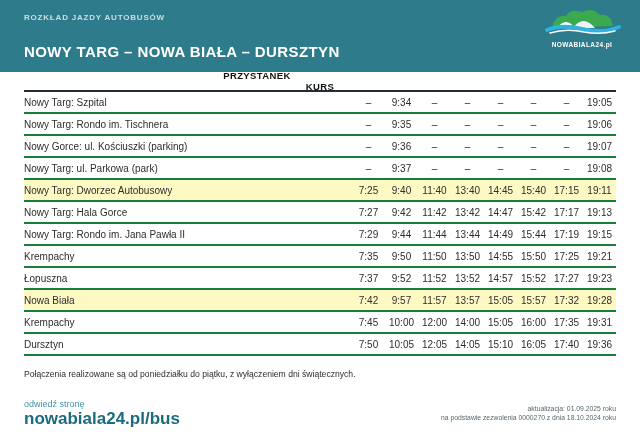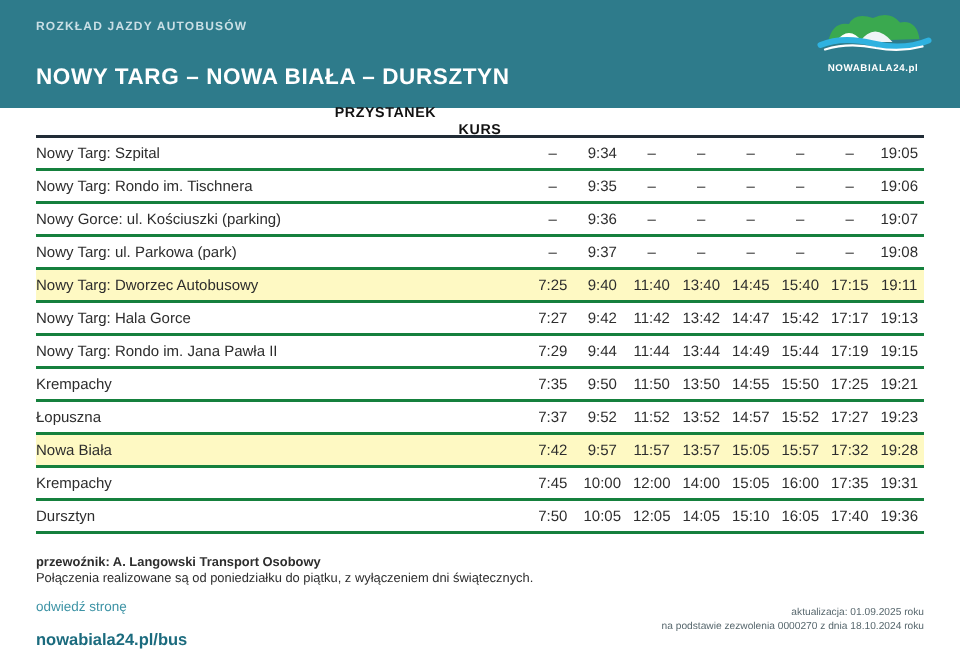--- a/index.html
+++ b/index.html
@@ -65,22 +65,22 @@
   }
   .carrier{font-weight:bold;}
 
   
   .bottombar{
     position:absolute;left:24px;right:24px;top:399px;
     display:flex;justify-content:space-between;align-items:flex-start;
   }
   .visit-label{font-size:9px;color:#3d93a5;}
   .site-link{
-    font-size:11px;font-weight:bold;color:#1b6b7e;
-    margin-top:12px;cursor:pointer;
+    font-size:17px;font-weight:bold;color:#1b6b7e;
+    margin-top:0;cursor:pointer;
   }
   .update{
     text-align:right;font-size:6.8px;color:#57676d;line-height:1.35;
     margin-top:5px;
   }
 </style>
 </head>
 <body>
 
 <div class="page">
@@ -239,21 +239,20 @@
           <div class="time">14:05</div>
           <div class="time">15:10</div>
           <div class="time">16:05</div>
           <div class="time">17:40</div>
           <div class="time">19:36</div>
         </div>
       </div>
   </main>
 
   <section class="notes">
-    <div class="carrier">przewoźnik: A. Langowski Transport Osobowy</div>
     <div class="info">Połączenia realizowane są od poniedziałku do piątku, z wyłączeniem dni świątecznych.</div>
   </section>
 
   <footer class="bottombar">
     <div class="visit">
       <div class="visit-label">odwiedź stronę</div>
       <div class="site-link">nowabiala24.pl/bus</div>
     </div>
     <div class="update">
       <div>aktualizacja: 01.09.2025 roku</div>

